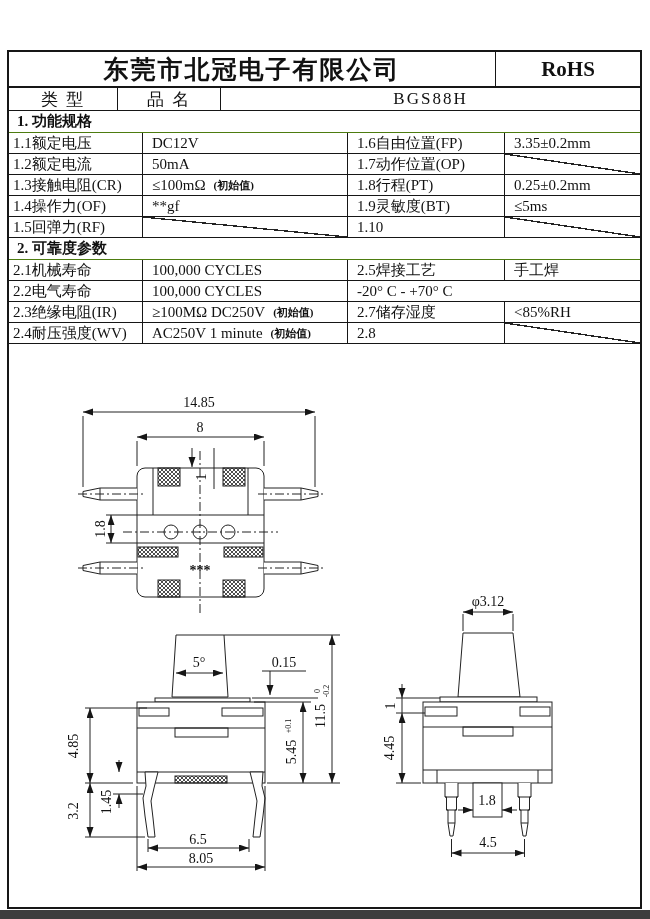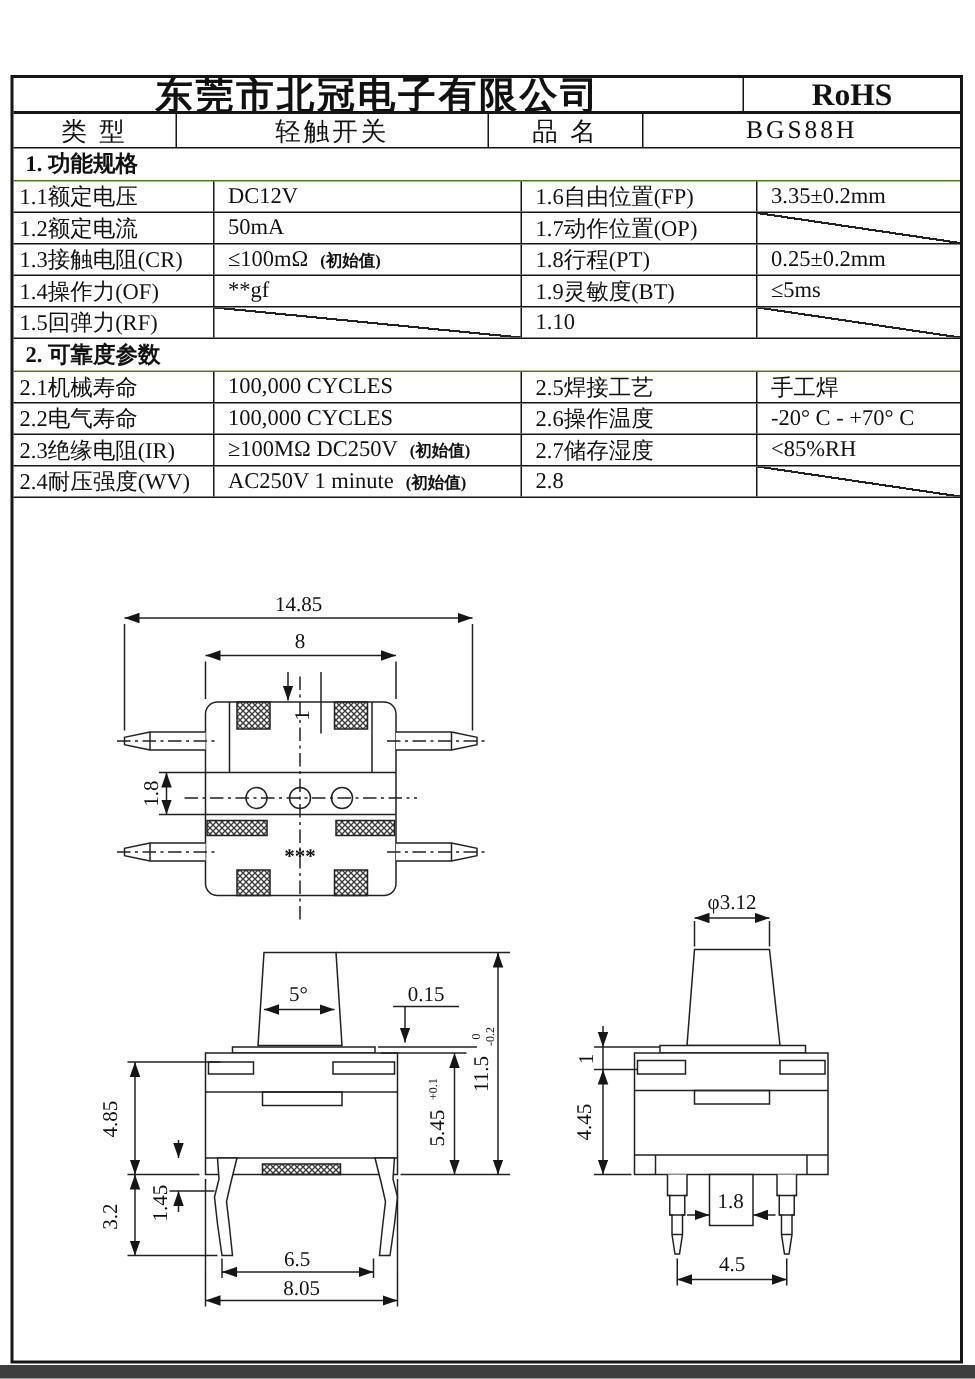--- a/index.html
+++ b/index.html
@@ -8,21 +8,21 @@
     font-family:"Liberation Serif", serif;color:#111;overflow:hidden;
   }
   .page-border{
     position:absolute;left:7px;top:50px;width:631px;height:855px;
     border:2px solid #161616;background:#fff;
   }
   
   .tr{display:flex;border-bottom:1px solid #161616;box-sizing:border-box;}
   .td{box-sizing:border-box;border-right:1px solid #161616;overflow:hidden;white-space:nowrap;}
   .td:last-child{border-right:none;}
-  .title-row{height:24px;border-bottom:2px solid #161616;}
+  .title-row{height:36px;border-bottom:2px solid #161616;}
   .company-cell{width:487px;display:flex;align-items:center;justify-content:center;
     font-size:25px;font-weight:bold;letter-spacing:2px;}
   .rohs-cell{flex:1;display:flex;align-items:center;justify-content:center;
     font-family:"Liberation Serif",serif;font-size:21px;font-weight:700;}
   .type-row{height:23px;font-size:17px;font-weight:normal;}
   .type-row .td{display:flex;align-items:center;justify-content:center;letter-spacing:2px;}
   .t1{width:109px;} .t2{width:208px;} .t3{width:103px;} .t4{flex:1;letter-spacing:1px;}
   .sec-row{height:22px;border-bottom:1px solid #4d7c0f;display:flex;align-items:center;
     font-size:15px;font-weight:600;padding-left:8px;box-sizing:border-box;}
   .data-row{height:21px;font-size:15px;font-weight:500;}
@@ -46,21 +46,20 @@
 
 <div class="page-border">
 
   <div class="tr title-row">
     <div class="td company-cell">东莞市北冠电子有限公司</div>
     <div class="td rohs-cell">RoHS</div>
   </div>
 
   <div class="tr type-row">
     <div class="td t1">类  型</div>
-    <div class="td t2">轻触开关</div>
     <div class="td t3">品  名</div>
     <div class="td t4">BGS88H</div>
   </div>
 
   <div class="sec-row">1.  功能规格</div>
 
   <div class="tr data-row">
     <div class="td td1">1.1额定电压</div>
     <div class="td td2">
         <span>DC12V</span>
@@ -113,21 +112,20 @@
       </div>
     <div class="td td3">2.5焊接工艺</div>
     <div class="td td4">手工焊</div>
   </div>
   <div class="tr data-row">
     <div class="td td1">2.2电气寿命</div>
     <div class="td td2">
         <span>100,000  CYCLES</span>
         <span class="small"></span>
       </div>
-    <div class="td td3">2.6操作温度</div>
     <div class="td td4">-20° C - +70° C</div>
   </div>
   <div class="tr data-row">
     <div class="td td1">2.3绝缘电阻(IR)</div>
     <div class="td td2">
         <span>≥100MΩ  DC250V</span>
         <span class="small">(初始值)</span>
       </div>
     <div class="td td3">2.7储存湿度</div>
     <div class="td td4">&lt;85%RH</div>

